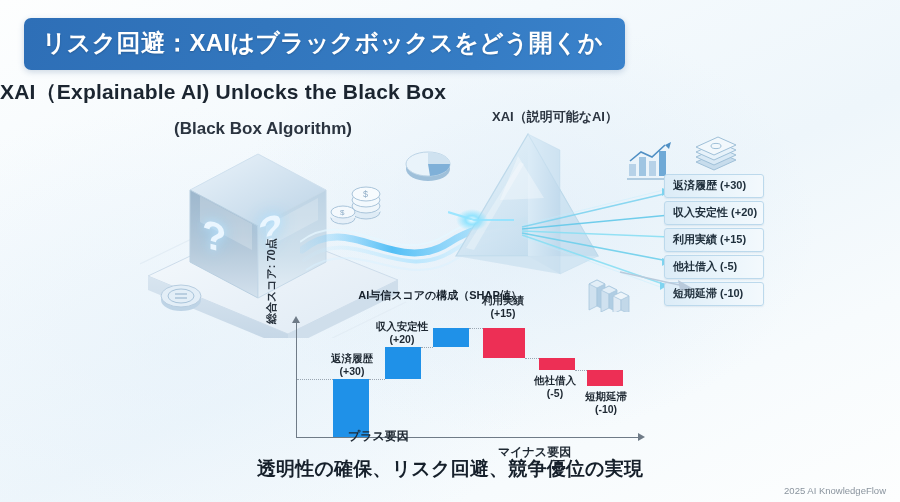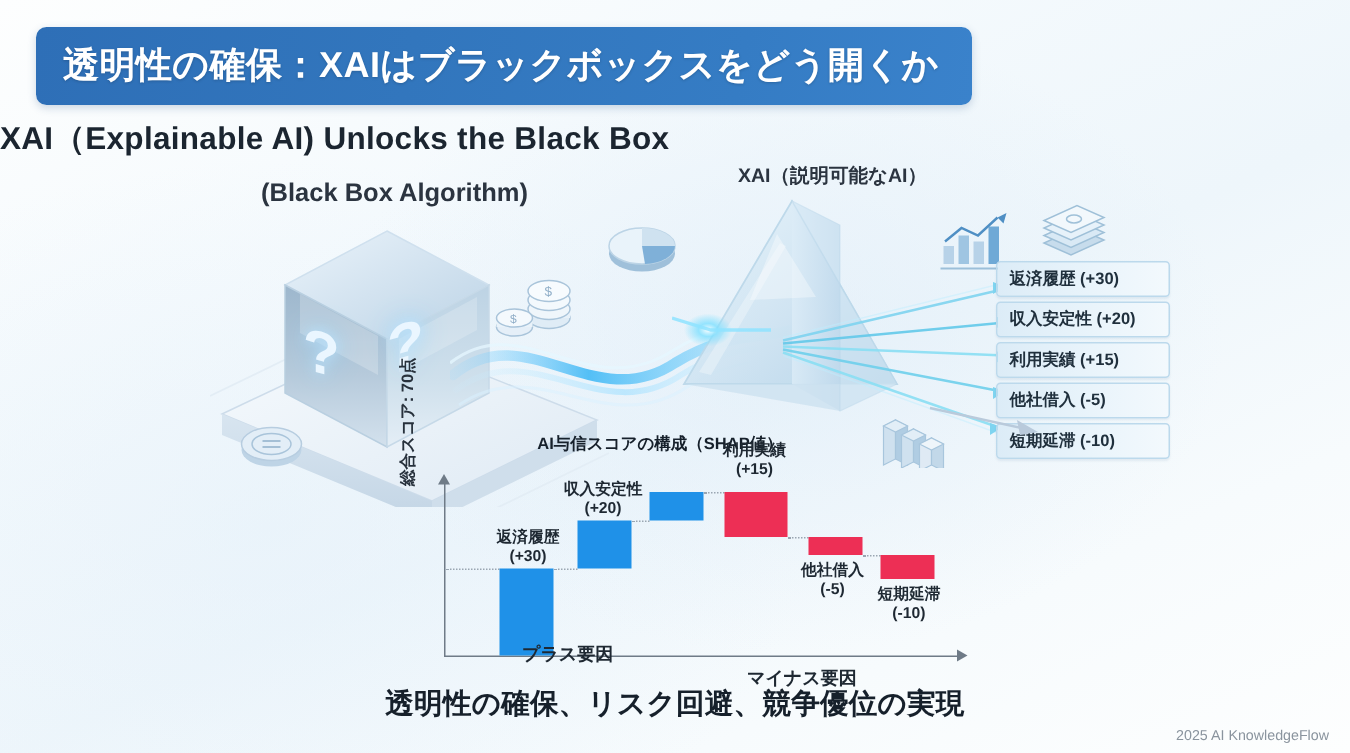--- a/index.html
+++ b/index.html
@@ -86,21 +86,21 @@
   #rays          { left: 520px; top: 175px; }
   #trend-icon    { left: 625px; top: 140px; }
   #money-stack   { left: 690px; top: 132px; }
   #bars3d-icon   { left: 585px; top: 272px; }
   #arrow-deco    { left: 618px; top: 268px; }
 
   
   #factor-list { position: absolute; left: 664px; top: 174px; }
   .factor-chip {
     position: relative;
-    width: 116px;
+    width: 100px;
     margin-bottom: 3px;
     padding: 3px 6px 4px 8px;
     background: linear-gradient(90deg, #dcecf7 0%, #e9f4fb 55%, #f3f9fd 100%);
     border: 1px solid #bcd9ec;
     border-radius: 3px;
     font-size: 11px;
     font-weight: bold;
     color: #20303d;
     white-space: nowrap;
     box-shadow: 0 1px 1.5px rgba(90,130,165,0.12);
@@ -180,21 +180,21 @@
     position: absolute; right: 14px; bottom: 6px;
     font-size: 9.5px; color: #8a949e;
   }
 </style>
 </head>
 <body>
 
 <div id="slide">
 
   <div id="header-banner">
-    <span class="htxt">透明性の確保：XAIはブラックボックスをどう開くか</span>
+    <span class="htxt">リスク回避：XAIはブラックボックスをどう開くか</span>
   </div>
 
   <div id="main-heading">XAI（Explainable AI) Unlocks the Black Box</div>
 
   <div id="blackbox-caption">
     <span class="l2">(Black Box Algorithm)</span>
   </div>
 
   <div id="prism-caption">XAI（説明可能なAI）</div>
 

